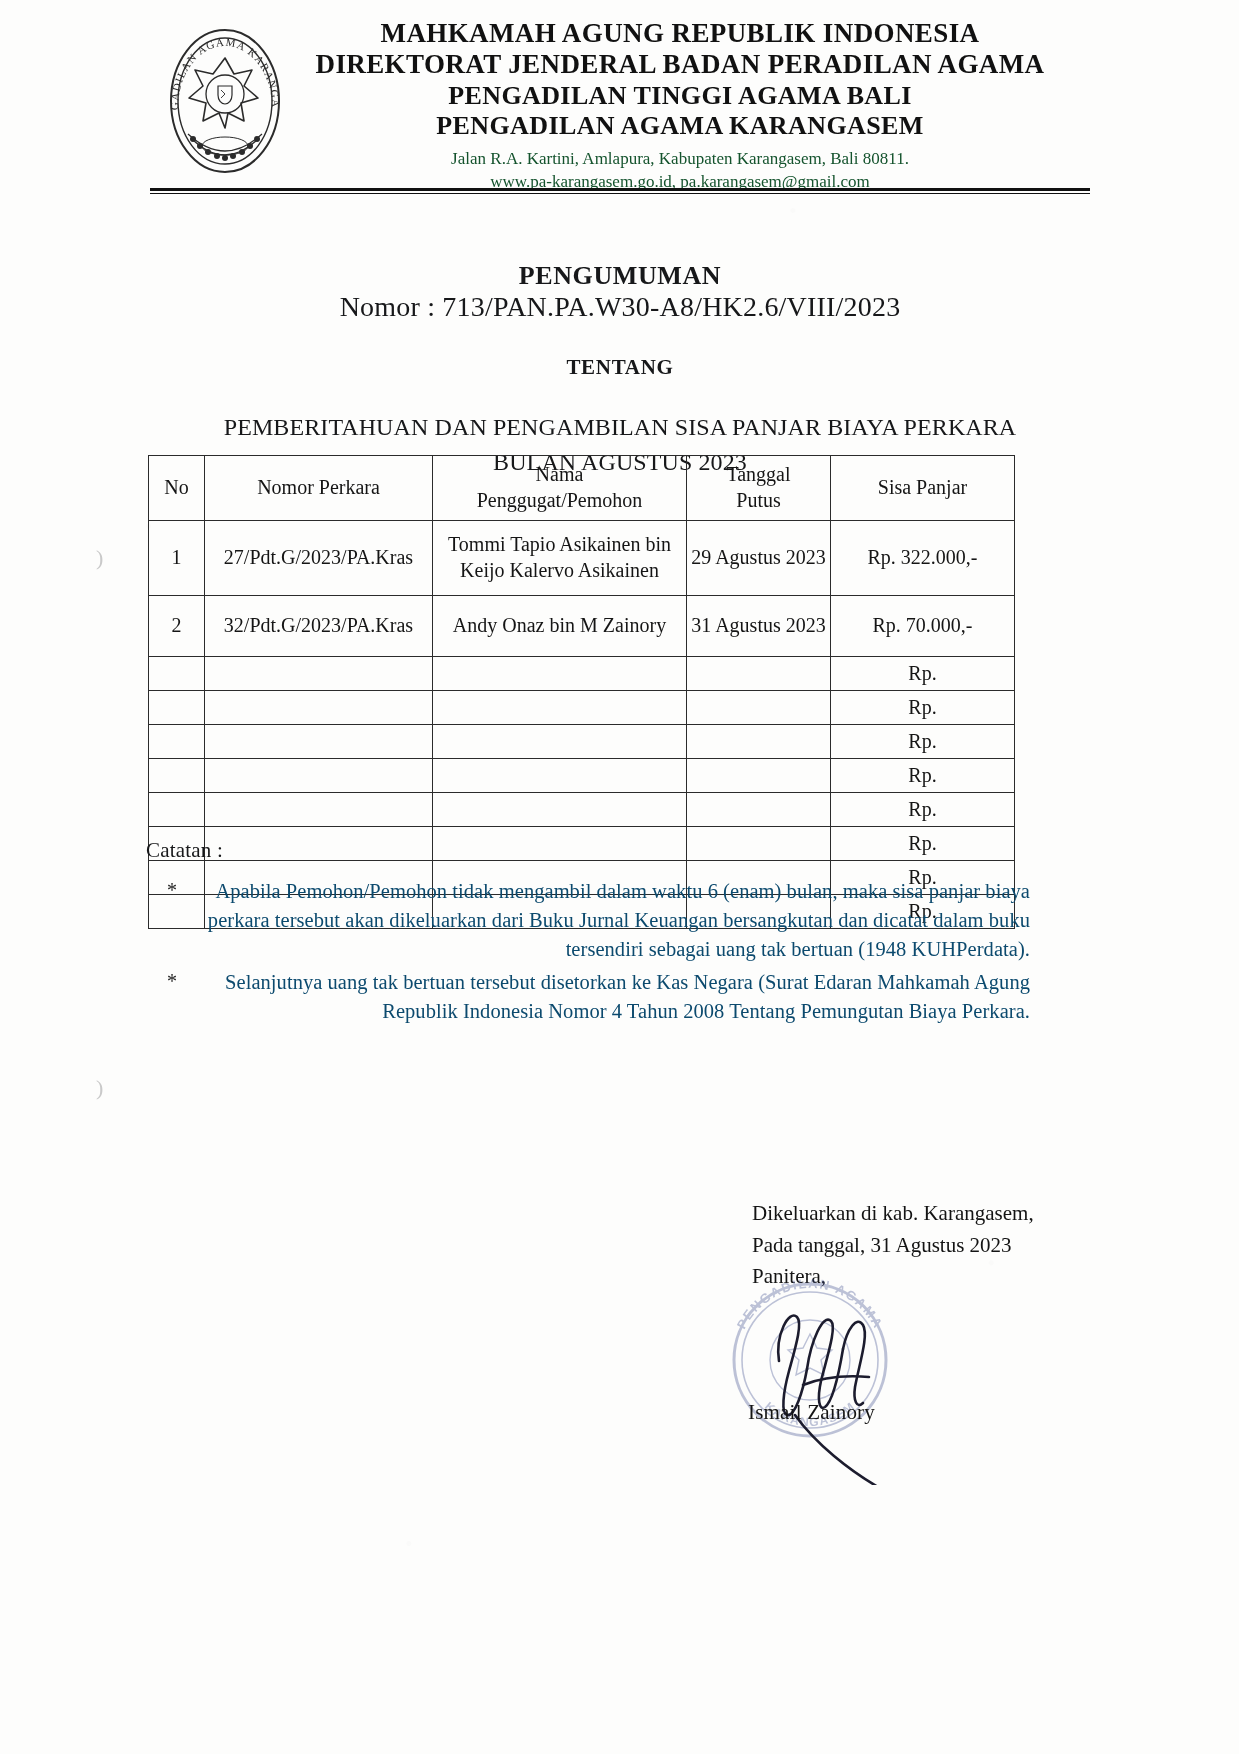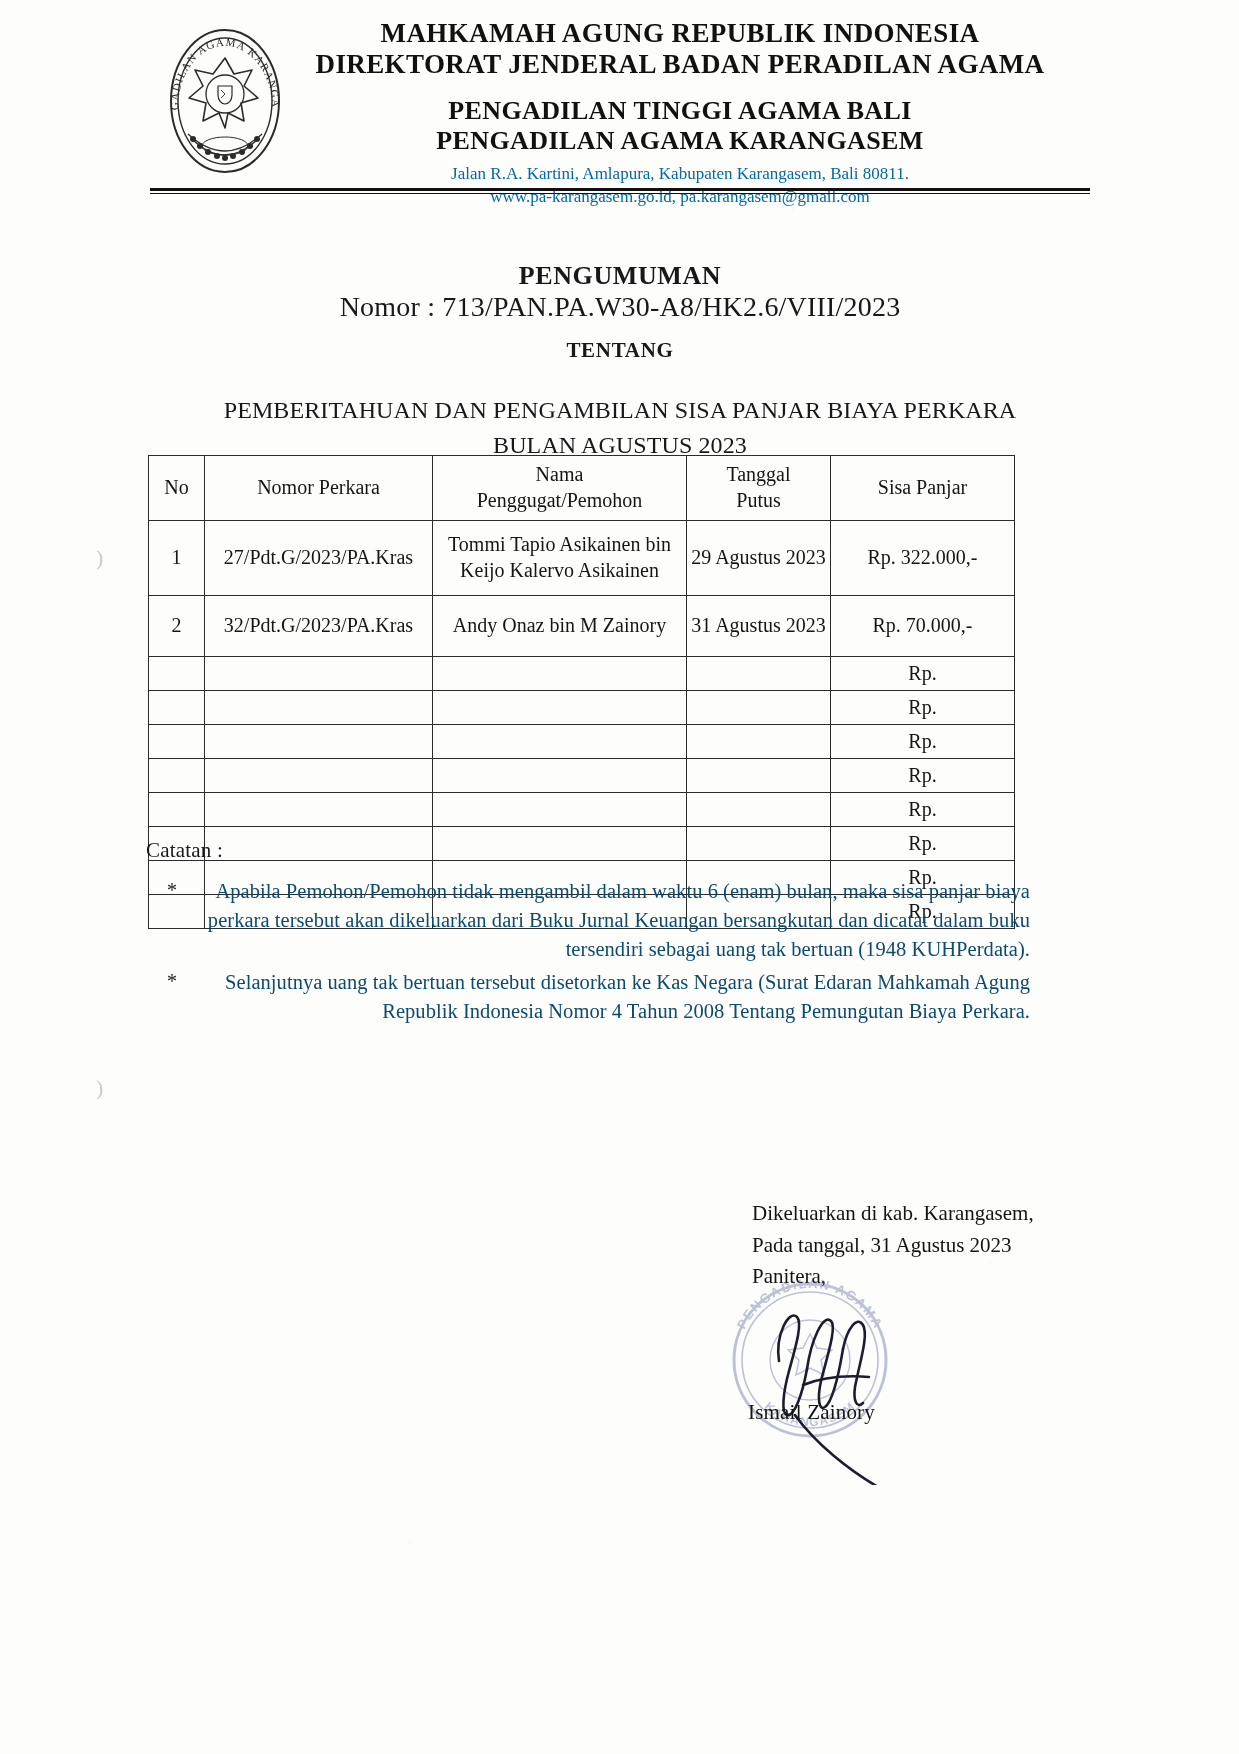--- a/index.html
+++ b/index.html
@@ -60,27 +60,27 @@
   }
   .head-line1, .head-line2, .head-line3, .head-line4 {
     font-family: "Liberation Serif", serif;
     font-weight: bold;
     letter-spacing: 0.4px;
     line-height: 1.14;
     color: #111;
   }
   .head-line1 { font-size: 27px; }
   .head-line2 { font-size: 27px; }
-  .head-line3 { font-size: 26px; margin-top: 16px; }
+  .head-line3 { font-size: 26px; margin-top: 1px; }
   .head-line4 { font-size: 26px; margin-top: 1px; }
   .head-addr1, .head-addr2 {
     font-family: "Liberation Serif", serif;
     font-size: 17px;
     line-height: 1.35;
-    color: #0369a1;
+    color: #14532d;
   }
   .head-addr1 { margin-top: 7px; }
 
   .rule {
     position: absolute;
     left: 150px;
     top: 188px;
     width: 940px;
     height: 0;
     border-top: 3px solid #111;
@@ -110,21 +110,21 @@
   }
   .t-nomor {
     font-size: 28px;
     margin-top: 0;
     letter-spacing: 0.2px;
   }
   .t-tentang {
     font-size: 21px;
     font-weight: bold;
     letter-spacing: 0.7px;
-    margin-top: 15px;
+    margin-top: 32px;
   }
   .t-subject {
     font-size: 24px;
     margin-top: 30px;
     line-height: 1.45;
     letter-spacing: 0.1px;
   }
 
   
   .table-wrap {

